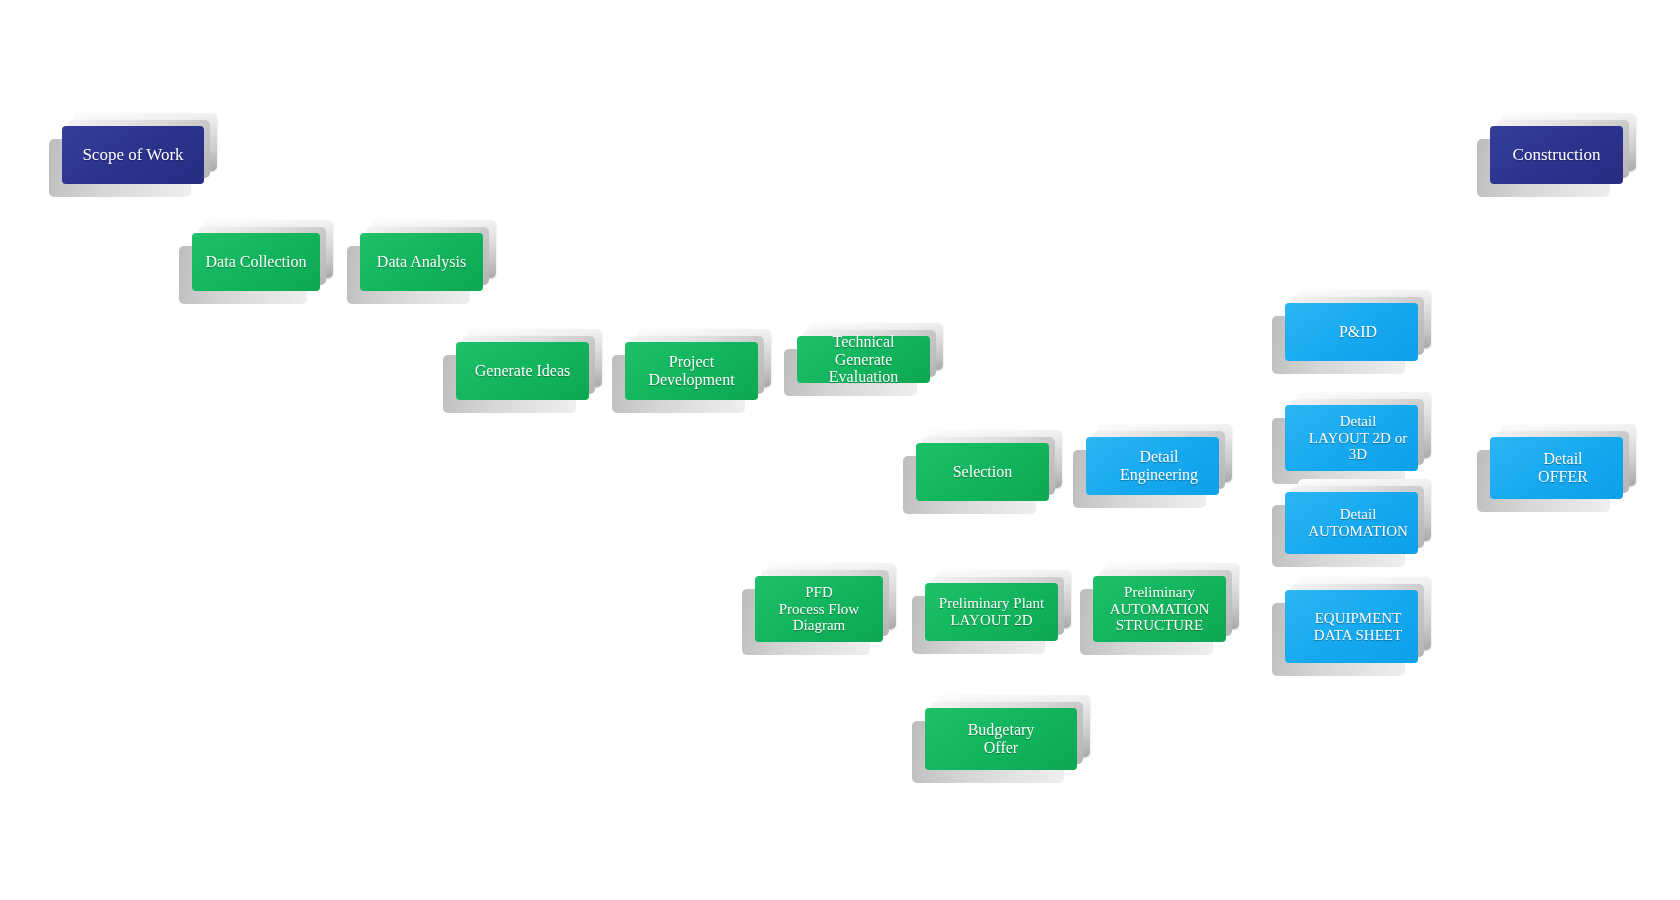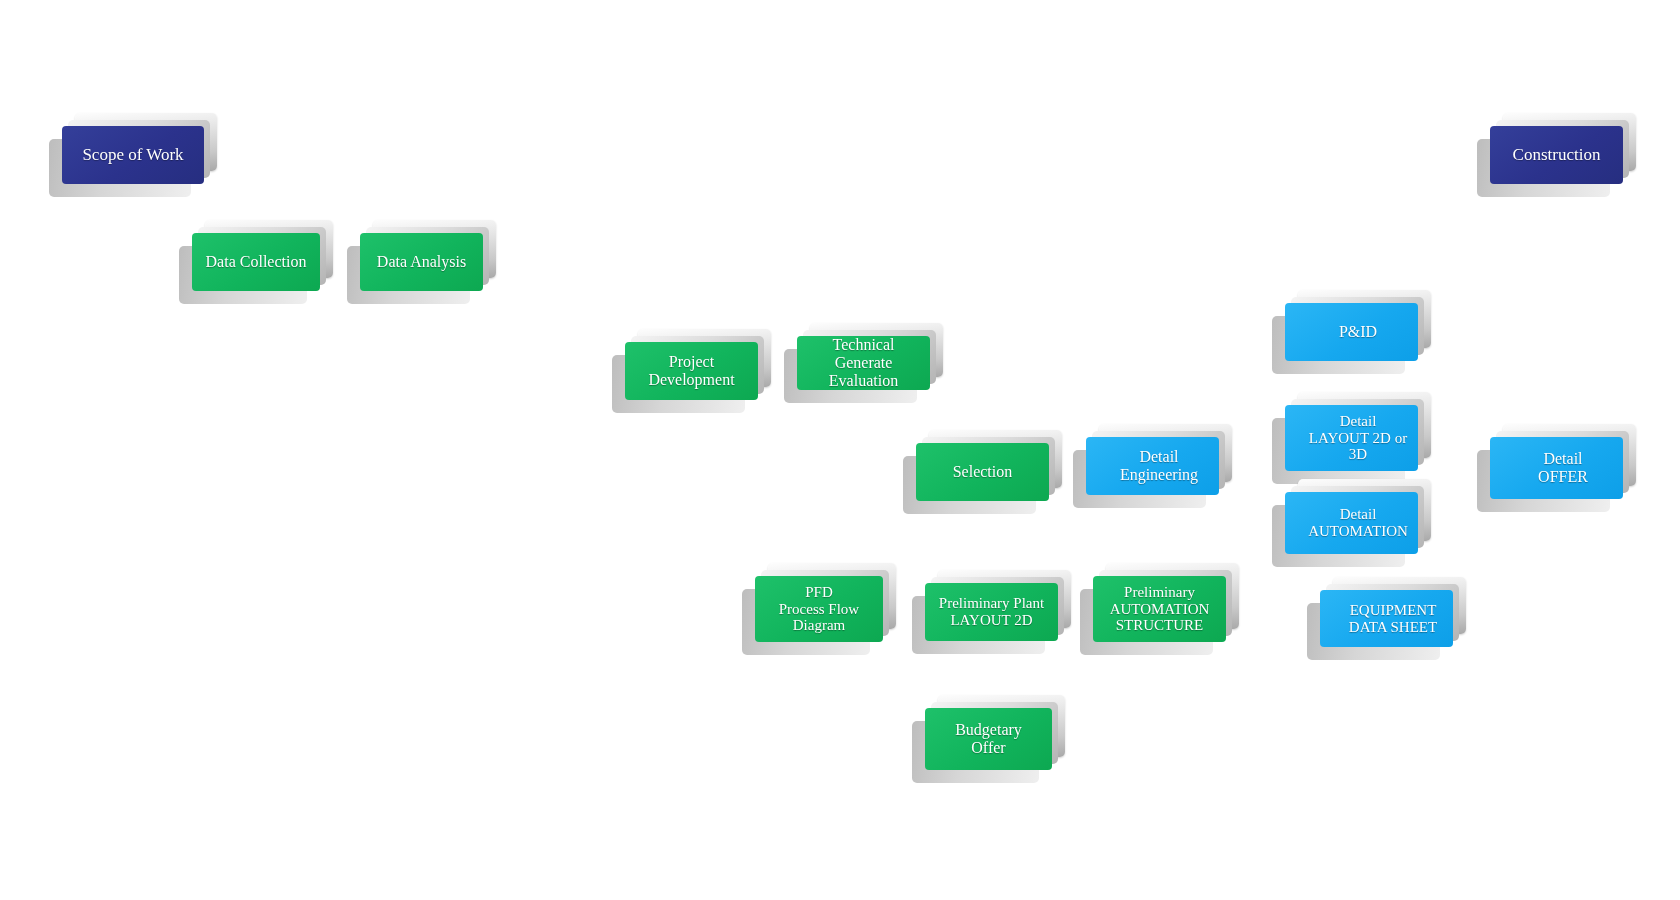--- a/index.html
+++ b/index.html
@@ -111,32 +111,42 @@
     <div class="block" style="left: 360px; top: 233px; width: 123px; height: 58px; z-index: 102;">
       <div class="side"></div>
       <div class="top"></div>
       <div class="ramp"></div>
       <div class="face green label-2">
         <div>
           <div>Data Analysis</div>
         </div>
       </div>
     </div>
+    <div class="block" style="left: 456px; top: 342px; width: 133px; height: 58px; z-index: 103;">
+      <div class="side"></div>
+      <div class="top"></div>
+      <div class="ramp"></div>
+      <div class="face green label-2">
+        <div>
+          <div>Generate Ideas</div>
+        </div>
+      </div>
+    </div>
     <div class="block" style="left: 625px; top: 342px; width: 133px; height: 58px; z-index: 104;">
       <div class="side"></div>
       <div class="top"></div>
       <div class="ramp"></div>
       <div class="face green label-2">
         <div>
           <div>Project</div>
           <div>Development</div>
         </div>
       </div>
     </div>
-    <div class="block" style="left: 797px; top: 336px; width: 133px; height: 54px; z-index: 105;">
+    <div class="block" style="left: 797px; top: 336px; width: 133px; height: 47px; z-index: 105;">
       <div class="side"></div>
       <div class="top"></div>
       <div class="ramp"></div>
       <div class="face green label-2">
         <div>
           <div>Technical</div>
           <div>Generate</div>
           <div>Evaluation</div>
         </div>
       </div>
@@ -188,21 +198,21 @@
       <div class="side"></div>
       <div class="top"></div>
       <div class="ramp"></div>
       <div class="face azure label-3">
         <div>
           <div>Detail</div>
           <div>AUTOMATION</div>
         </div>
       </div>
     </div>
-    <div class="block" style="left: 1320px; top: 590px; width: 133px; height: 57px; z-index: 111;">
+    <div class="block" style="left: 1285px; top: 590px; width: 133px; height: 73px; z-index: 111;">
       <div class="side"></div>
       <div class="top"></div>
       <div class="ramp"></div>
       <div class="face azure label-3">
         <div>
           <div>EQUIPMENT</div>
           <div>DATA SHEET</div>
         </div>
       </div>
     </div>
@@ -255,21 +265,21 @@
       <div class="top"></div>
       <div class="ramp"></div>
       <div class="face green label-3">
         <div>
           <div>Preliminary</div>
           <div>AUTOMATION</div>
           <div>STRUCTURE</div>
         </div>
       </div>
     </div>
-    <div class="block" style="left: 925px; top: 708px; width: 127px; height: 62px; z-index: 117;">
+    <div class="block" style="left: 925px; top: 708px; width: 152px; height: 62px; z-index: 117;">
       <div class="side"></div>
       <div class="top"></div>
       <div class="ramp"></div>
       <div class="face green label-2">
         <div>
           <div>Budgetary</div>
           <div>Offer</div>
         </div>
       </div>
     </div>

